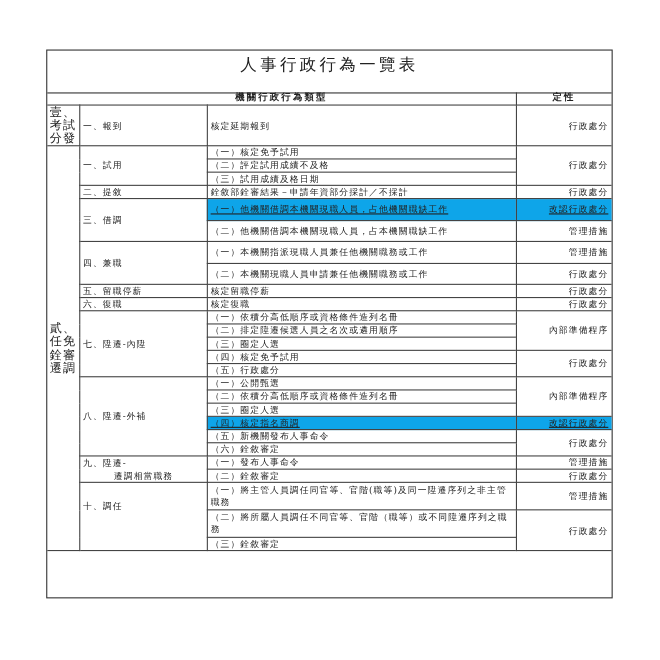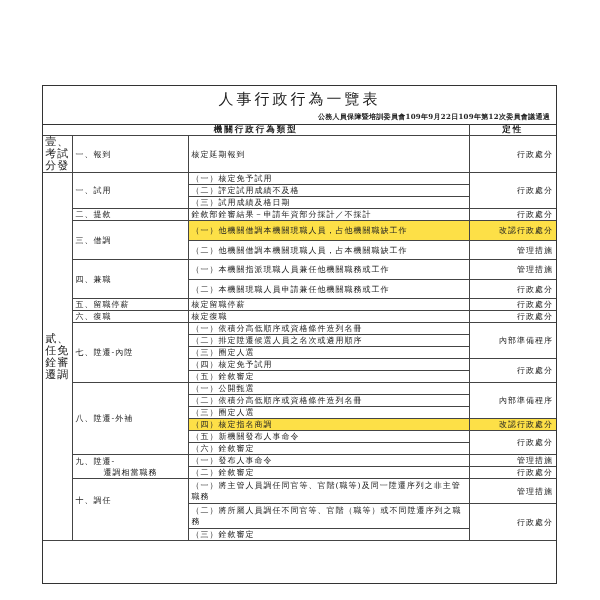--- a/index.html
+++ b/index.html
@@ -1,41 +1,40 @@
 <!DOCTYPE html>
 <html><head>
 <meta charset="utf-8">
 <style>
   html, body { margin:0; padding:0; background:#ffffff; }
   body { width:600px; height:600px; position:relative; overflow:hidden;
          font-family: "DejaVu Serif", "Liberation Serif", serif; color:#222; }
   .sheet { position:absolute; left:42px; top:45px; width:515px; height:499px;
-           border:1px solid #333; box-sizing:border-box;margin-top:40px; }
+           border:1px solid #333; box-sizing:border-box; }
   .title-block { position:absolute; left:0; top:0; width:513px; height:38px; border-bottom:1px solid #333; }
   .title { position:absolute; left:0; right:0; top:4px; text-align:center; font-size:15px; letter-spacing:3px; }
   .subtitle { position:absolute; right:6px; top:26px; font-size:7px; letter-spacing:0.3px; font-weight:bold; }
   table { position:absolute; left:0; top:38px; width:513px; border-collapse:collapse; table-layout:fixed; font-size:8px; }
   td, th { border:1px solid #444; padding:0 3px; vertical-align:middle; line-height:11px; letter-spacing:1px; }
   th { font-weight:bold; font-size:8.5px; height:10px; letter-spacing:2px; }
   table tr:first-child th { border-top:none; }
   table tr td:first-child, table tr th:first-child { border-left:none; }
   table tr td:last-child, table tr th:last-child { border-right:none; }
   .c-sec { width:24px; text-align:center; padding:0; font-size:11px; line-height:12px; vertical-align:middle; }
   .c-nat { width:82px; text-align:right; }
-  .shaded { background:#fde047; }
+  .shaded { background:#0ea5e9;text-decoration:underline; }
   .h { height:11px; }
   .indent2 { padding-left:28px; display:block; }
 </style>
 </head>
 <body>
 
 <div class="sheet">
   <div class="title-block">
     <div class="title">人事行政行為一覽表</div>
-    <div class="subtitle">公務人員保障暨培訓委員會109年9月22日109年第12次委員會議通過</div>
   </div>
 
   <table>
     <colgroup>
         <col style="width:29px">
         <col style="width:116px">
         <col style="width:281px">
         <col style="width:87px">
       </colgroup>
     <tbody>
@@ -111,21 +110,21 @@
       <td>（二）排定陞遷候選人員之名次或遴用順序</td>
     </tr>
     <tr class="h">
       <td>（三）圈定人選</td>
     </tr>
     <tr class="h">
       <td>（四）核定免予試用</td>
       <td class="c-nat" rowspan="2">行政處分</td>
     </tr>
     <tr class="h">
-      <td>（五）銓敘審定</td>
+      <td>（五）行政處分</td>
     </tr>
 
     <tr class="h">
       <td rowspan="6">八、陞遷-外補</td>
       <td>（一）公開甄選</td>
       <td class="c-nat" rowspan="3">內部準備程序</td>
     </tr>
     <tr class="h">
       <td>（二）依積分高低順序或資格條件造列名冊</td>
     </tr>

